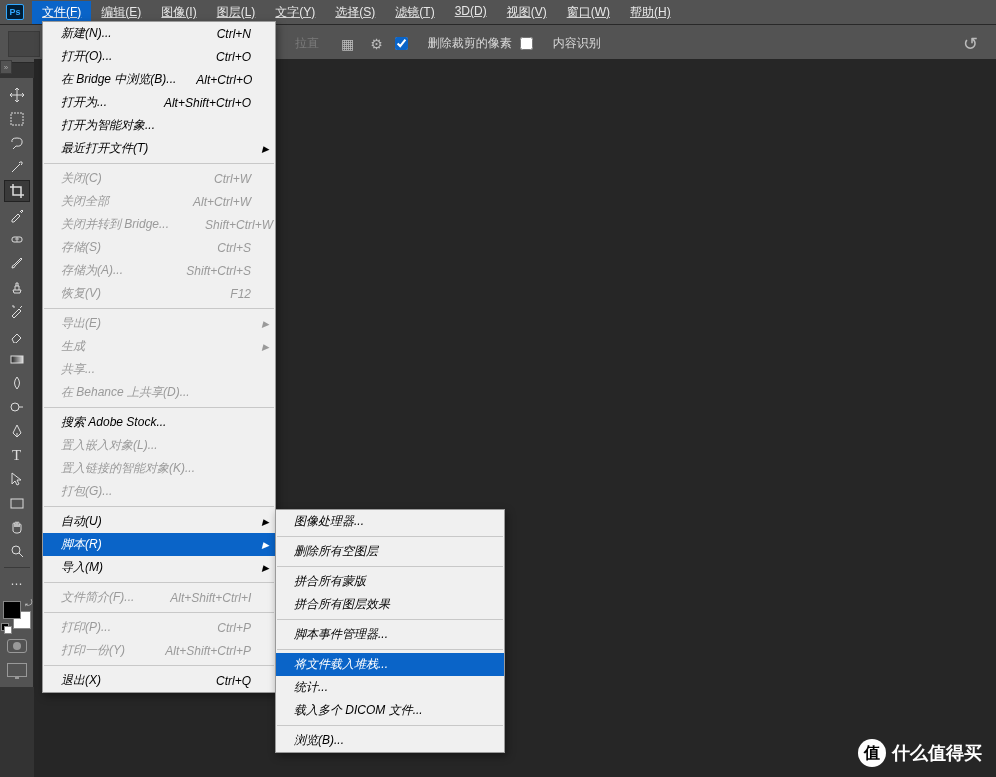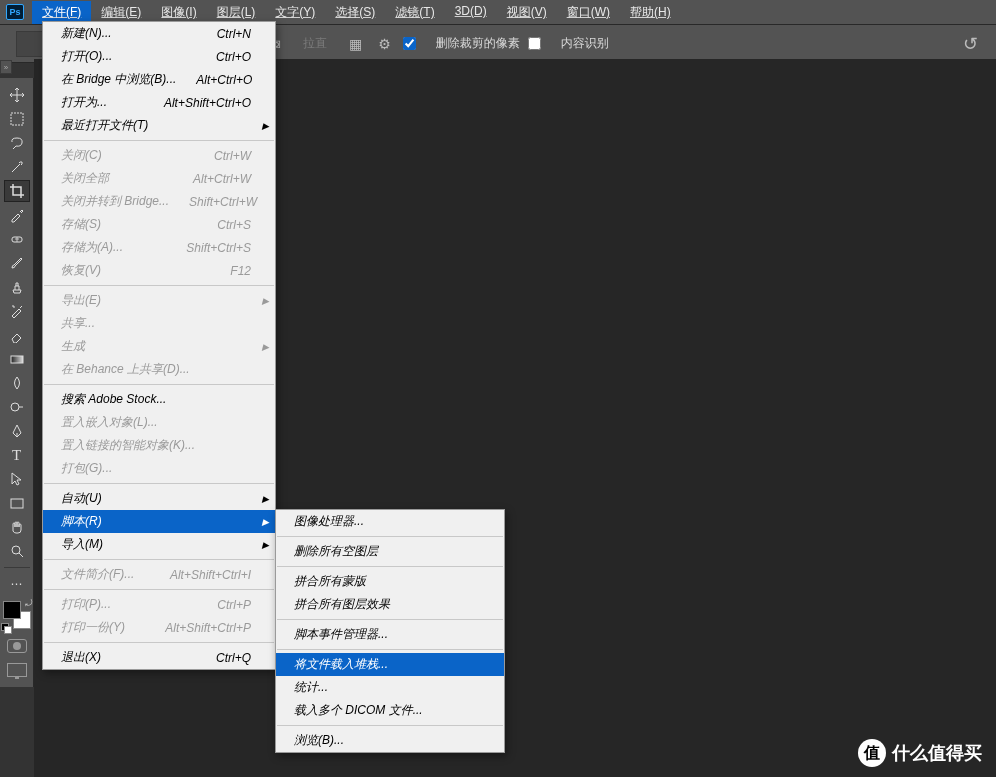--- a/index.html
+++ b/index.html
@@ -3,21 +3,21 @@
 <meta charset="utf-8">
 <style>
 * { margin: 0; padding: 0; box-sizing: border-box; font-family: "Microsoft YaHei", "SimSun", Arial, sans-serif; }
 body { background: #333333; color: #d0d0d0; font-size: 12px; width: 996px; height: 777px; overflow: hidden; position: relative; }
 
 .menubar { background: #535353; height: 25px; display: flex; align-items: center; padding-left: 6px; border-bottom: 1px solid #282828; }
 .ps-icon { width: 18px; height: 16px; background: #001e36; border: 1px solid #31a8ff; color: #31a8ff; font-size: 9px; font-weight: bold; display: flex; align-items: center; justify-content: center; margin-right: 8px; border-radius: 2px; }
 .menubar-item { padding: 3px 10px; color: #e8e8e8; cursor: default; font-size: 12px; }
 .menubar-item.active { background: #0a64c8; color: #fff; }
 
-.options-bar { background: #535353; height: 38px; display: flex; align-items: center; padding-left: 16px; border-bottom: 1px solid #282828; gap: 8px; }
+.options-bar { background: #535353; height: 38px; display: flex; align-items: center; padding-left: 8px; border-bottom: 1px solid #282828; gap: 8px; }
 .tool-preset { width: 32px; height: 26px; border: 1px solid #3a3a3a; background: #454545; }
 .opt-field { width: 62px; height: 20px; background: #3a3a3a; border: 1px solid #222; }
 .opt-swap { color: #bbb; font-size: 12px; }
 .opt-btn { background: #454545; border: 1px solid #3a3a3a; padding: 3px 10px; color: #d8d8d8; font-size: 12px; }
 .opt-btn.disabled { color: #7a7a7a; }
 .opt-icon { color: #bbb; font-size: 14px; padding: 0 4px; }
 .opt-check { display: flex; align-items: center; gap: 20px; color: #d8d8d8; }
 .opt-check input { accent-color: #0a64c8; }
 .reset-btn { margin-left: auto; margin-right: 18px; color: #bbb; font-size: 18px; }
 .expander { position: absolute; left: 0; top: 60px; width: 12px; height: 14px; background: #535353; color: #aaa; font-size: 8px; display:flex; align-items:center; justify-content:center; border: 1px solid #3a3a3a; }
@@ -36,21 +36,21 @@
 .mask-icon { width: 20px; height: 14px; border: 1px solid #999; border-radius: 3px; margin-top: 8px; position: relative; }
 .mask-icon::after { content: ""; position: absolute; width: 8px; height: 8px; background: #999; border-radius: 50%; left: 5px; top: 2px; }
 .screen-icon { width: 20px; height: 14px; border: 1px solid #999; margin-top: 8px; margin-bottom: 10px; position: relative; }
 .screen-icon::after { content:""; position:absolute; width:4px; height:2px; background:#999; bottom:-3px; left:7px;}
 
 .canvas-area { position: absolute; left: 34px; right: 0; top: 59px; bottom: 0; background: #262626; }
 
 .dropdown { position: absolute; background: #f0f0f0; color: #000; border: 1px solid #9a9a9a; box-shadow: 2px 3px 8px rgba(0,0,0,0.4); font-size: 12px; min-width: 230px; }
 .dropdown.main { left: 42px; top: 21px; width: 234px; }
 .dd-item { display: flex; justify-content: space-between; align-items: center; padding: 3px 24px 3px 18px; cursor: default; white-space: nowrap; position: relative; font-style: italic; }
-.dd-item.disabled { color: #9a9a9a; }
+.dd-item.disabled { color: #9a9a9a; gap: 16px; }
 .dd-item.hover { background: #0a64c8; color: #fff; }
 .dd-item .shortcut { color: inherit; margin-left: 20px; }
 .dd-item.disabled .shortcut { color: #9a9a9a; }
 .dd-item.submenu::after { content: "▶"; position: absolute; right: 6px; font-size: 9px; }
 .dd-sep { height: 1px; background: #c8c8c8; margin: 3px 1px; }
 .dropdown.sub { left: 275px; top: 509px; width: 170px; }
 
 .watermark { position: absolute; right: 14px; bottom: 10px; display: flex; align-items: center; gap: 6px; color: #fff; font-size: 18px; font-weight: bold; }
 .wm-badge { width: 28px; height: 28px; background: #fff; color: #000; border-radius: 50%; display: flex; align-items: center; justify-content: center; font-size: 16px; font-weight: bold; }
 </style>
@@ -232,20 +232,23 @@
       <span class="shortcut">Ctrl+O</span>
     </div>
     <div class="dd-item">
       <span>在 Bridge 中浏览(B)...</span>
       <span class="shortcut">Alt+Ctrl+O</span>
     </div>
     <div class="dd-item">
       <span>打开为...</span>
       <span class="shortcut">Alt+Shift+Ctrl+O</span>
     </div>
+    <div class="dd-item">
+      <span>打开为智能对象...</span>
+    </div>
     <div class="dd-item submenu">
       <span>最近打开文件(T)</span>
     </div>
     <div class="dd-sep"></div>
     <div class="dd-item disabled">
       <span>关闭(C)</span>
       <span class="shortcut">Ctrl+W</span>
     </div>
     <div class="dd-item disabled">
       <span>关闭全部</span>
@@ -264,25 +267,25 @@
       <span class="shortcut">Shift+Ctrl+S</span>
     </div>
     <div class="dd-item disabled">
       <span>恢复(V)</span>
       <span class="shortcut">F12</span>
     </div>
     <div class="dd-sep"></div>
     <div class="dd-item disabled submenu">
       <span>导出(E)</span>
     </div>
-    <div class="dd-item disabled">
-      <span>共享...</span>
-    </div>
     <div class="dd-item disabled submenu">
       <span>生成</span>
+    </div>
+    <div class="dd-item disabled">
+      <span>共享...</span>
     </div>
     <div class="dd-item disabled">
       <span>在 Behance 上共享(D)...</span>
     </div>
     <div class="dd-sep"></div>
     <div class="dd-item">
       <span>搜索 Adobe Stock...</span>
     </div>
     <div class="dd-item disabled">
       <span>置入嵌入对象(L)...</span>

